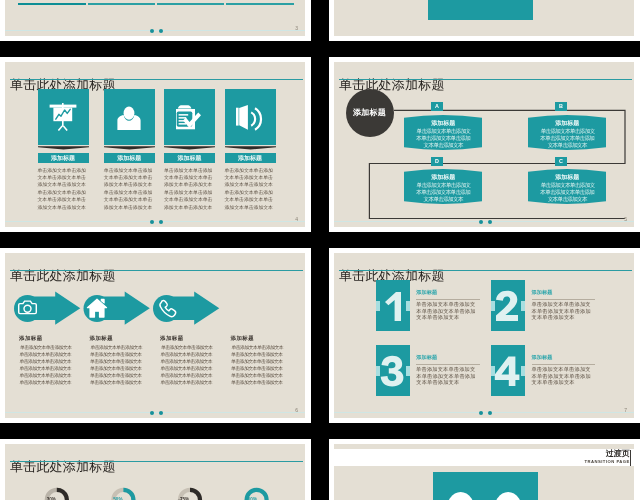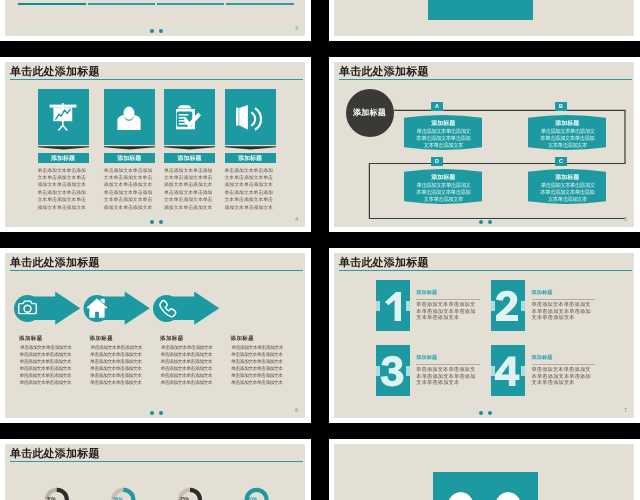--- a/index.html
+++ b/index.html
@@ -8,21 +8,21 @@
        font-family:"Liberation Sans",sans-serif;}
   .grid{position:absolute;left:0;top:-134px;width:640px;}
   .row{position:relative;height:175px;margin-bottom:16px;}
   .card{position:absolute;top:0;width:311px;height:175px;background:#fff;overflow:hidden;}
   .card.c0{left:0;}
   .card.c1{left:329px;width:311px;}
   .slide{position:absolute;left:5px;top:5px;width:300px;height:165px;
          background:#e4dfd4;overflow:hidden;}
 
   
-  .s-title{position:absolute;left:5px;top:2px;font-size:11px;font-weight:bold;
+  .s-title{position:absolute;left:5px;top:14px;font-size:13px;font-weight:normal;
            color:#231f1c;letter-spacing:.2px;white-space:nowrap;}
   .s-rule{position:absolute;left:5px;top:16.5px;width:293px;height:1.4px;background:#2a9ba2;}
   .s-foot{position:absolute;left:0;bottom:5px;width:300px;height:1px;background:#cfe6e4;}
   .s-dots{position:absolute;bottom:2.5px;left:145px;width:20px;height:5px;}
   .s-dots i{position:absolute;top:0;width:4px;height:4px;border-radius:50%;
             background:#17919a;display:block;}
   .s-dots i.d1{left:0;} .s-dots i.d2{left:9px;}
   .s-pg{position:absolute;right:7px;bottom:5px;font-size:5px;color:#8b8madd;color:#8a8376;}
 
   
@@ -434,20 +434,25 @@
         <div class="dlab" style="left:30.3px;top:52.6px;">30%</div>
         <div class="dlab" style="left:96.9px;top:52.6px;color:#1d9aa1;">50%</div>
         <div class="dlab" style="left:163.5px;top:52.6px;">75%</div>
         <div class="dlab" style="left:230.1px;top:52.6px;color:#1d9aa1;">100%</div>
 
       </div>
     </div>
 
     <div class="card c1">
       <div class="slide">
+        <div class="tr-top">
+          <div class="tr-cn">过渡页</div>
+          <div class="tr-en">TRANSITION PAGE</div>
+          <div class="tr-bar"></div>
+        </div>
         <div class="tr-big">
           <svg width="104.4" height="80" viewBox="0 0 104.4 80">
               <ellipse cx="27.65" cy="41" rx="15.15" ry="21" fill="#fff"></ellipse>
               <ellipse cx="27.65" cy="41" rx="9.55" ry="12.5" fill="#1d9aa1"></ellipse>
               <ellipse cx="75.15" cy="41" rx="15.15" ry="21" fill="#fff"></ellipse>
               <ellipse cx="75.15" cy="41" rx="9.55" ry="12.5" fill="#1d9aa1"></ellipse>
             </svg>
         </div>
         <div class="s-pg"></div>
       </div>

